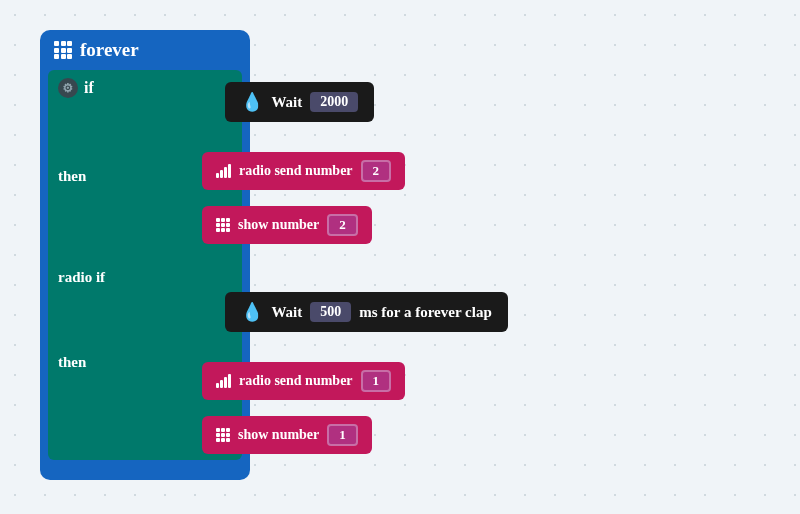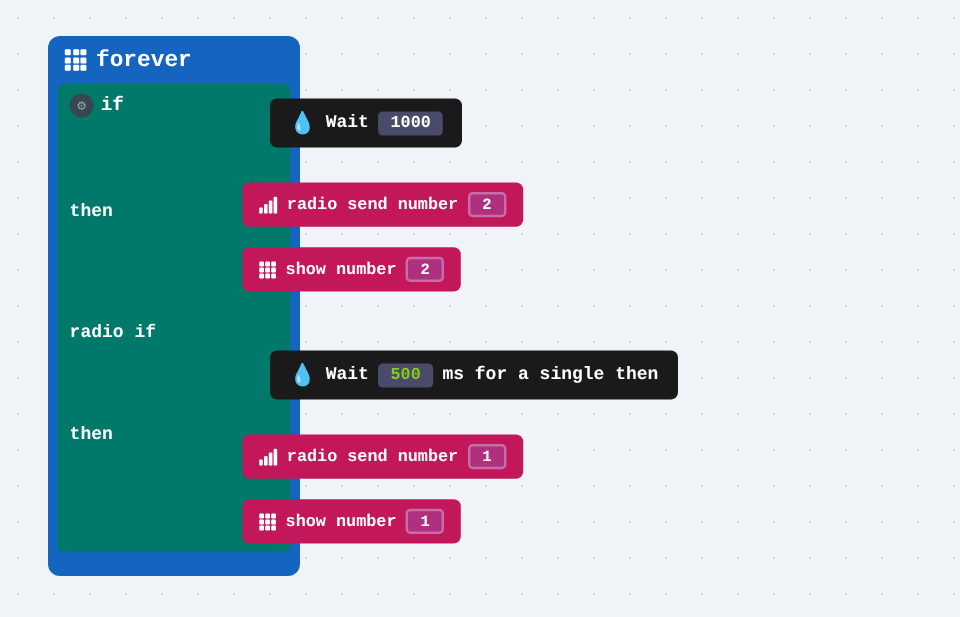--- a/index.html
+++ b/index.html
@@ -22,20 +22,21 @@
       background-size: 30px 30px;
       opacity: 0.5;
     }
 
     .canvas {
       position: absolute;
       top: 20px;
       left: 30px;
       width: 740px;
       height: 480px;
+      font-family: Liberation Serif, serif;
     }
 
     .grid-icon {
       display: inline-grid;
       grid-template-columns: repeat(3, 5px);
       grid-template-rows: repeat(3, 5px);
       gap: 1.5px;
     }
 
     .grid-icon span {
@@ -109,21 +110,21 @@
         <div style="color:white; font-size:15px; font-weight:bold; padding:64px 10px 4px 10px;">then</div>
 
       </div>
     </div>
 
   </div>
 
   <div style="position:absolute; top:62px; left:195px; display:flex; align-items:center; gap:8px; background:#1a1a1a; color:white; padding:9px 16px; font-size:15px; font-weight:bold; border-radius:6px; white-space:nowrap;">
     <span style="color:#64b5f6; font-size:18px;">💧</span>
     <span>Wait</span>
-    <span style="background:#4a4a6a; border-radius:4px; padding:2px 10px; font-size:14px; color:white; font-weight:bold;">1000</span>
+    <span style="background:#4a4a6a; border-radius:4px; padding:2px 10px; font-size:14px; color:white; font-weight:bold;">2000</span>
   </div>
 
   <div style="position:absolute; top:132px; left:172px; display:flex; align-items:center; gap:8px; background:#c2185b; color:white; padding:8px 14px; font-size:14px; font-weight:bold; border-radius:6px; white-space:nowrap;">
     <div class="signal-icon">
       <div class="signal-bar" style="width:3px; height:5px;"></div>
       <div class="signal-bar" style="width:3px; height:8px;"></div>
       <div class="signal-bar" style="width:3px; height:11px;"></div>
       <div class="signal-bar" style="width:3px; height:14px;"></div>
     </div>
     <span>radio send number</span>
@@ -142,22 +143,22 @@
         <span></span>
         <span></span>
     </div>
     <span>show number</span>
     <span style="background:#b03080; border: 2px solid rgba(255,255,255,0.3); border-radius:4px; padding:1px 10px; font-size:13px; color:white; font-weight:bold;">2</span>
   </div>
 
   <div style="position:absolute; top:272px; left:195px; display:flex; align-items:center; gap:8px; background:#1a1a1a; color:white; padding:9px 16px; font-size:15px; font-weight:bold; border-radius:6px; white-space:nowrap;">
     <span style="color:#64b5f6; font-size:18px;">💧</span>
     <span>Wait</span>
-    <span style="background:#4a4a6a; border-radius:4px; padding:2px 10px; font-size:14px; color:#84cc16; font-weight:bold;">500</span>
-    <span>ms for a single then</span>
+    <span style="background:#4a4a6a; border-radius:4px; padding:2px 10px; font-size:14px; color:#ffffff; font-weight:bold;">500</span>
+    <span>ms for a forever clap</span>
   </div>
 
   <div style="position:absolute; top:342px; left:172px; display:flex; align-items:center; gap:8px; background:#c2185b; color:white; padding:8px 14px; font-size:14px; font-weight:bold; border-radius:6px; white-space:nowrap;">
     <div class="signal-icon">
       <div class="signal-bar" style="width:3px; height:5px;"></div>
       <div class="signal-bar" style="width:3px; height:8px;"></div>
       <div class="signal-bar" style="width:3px; height:11px;"></div>
       <div class="signal-bar" style="width:3px; height:14px;"></div>
     </div>
     <span>radio send number</span>

